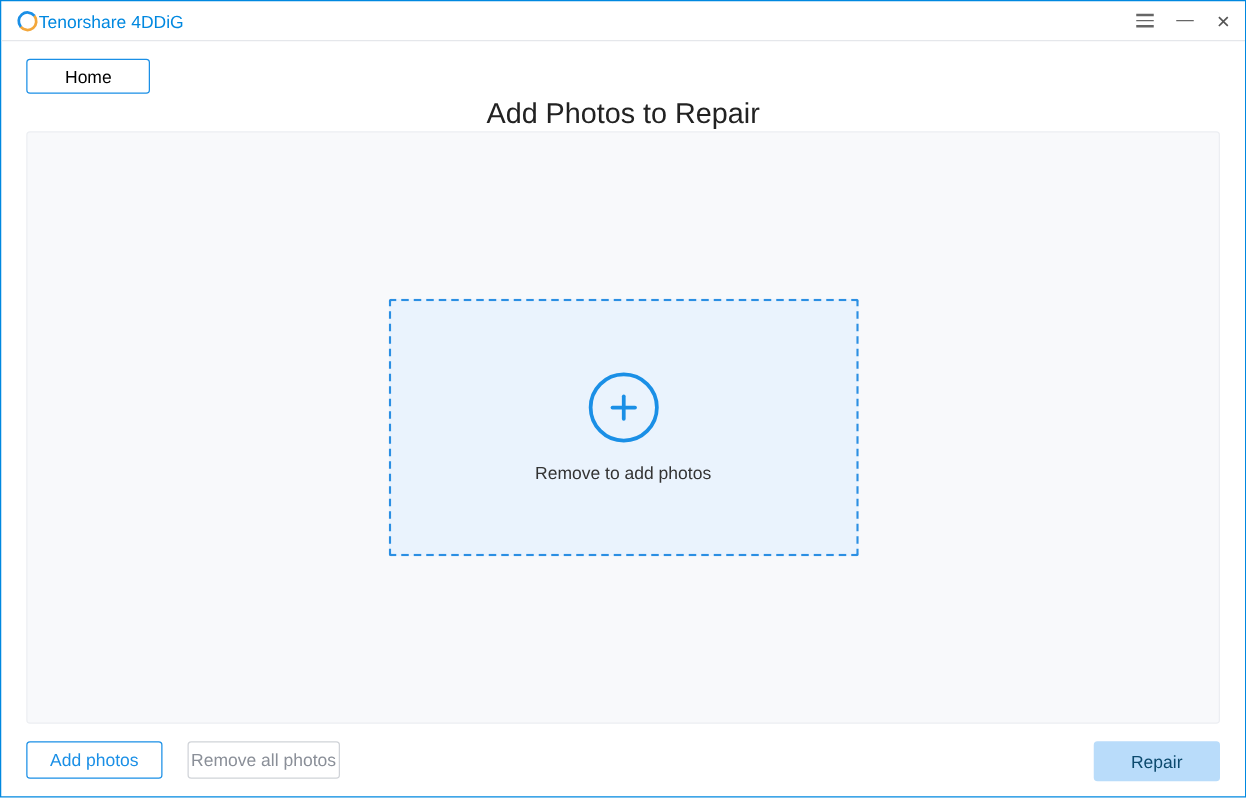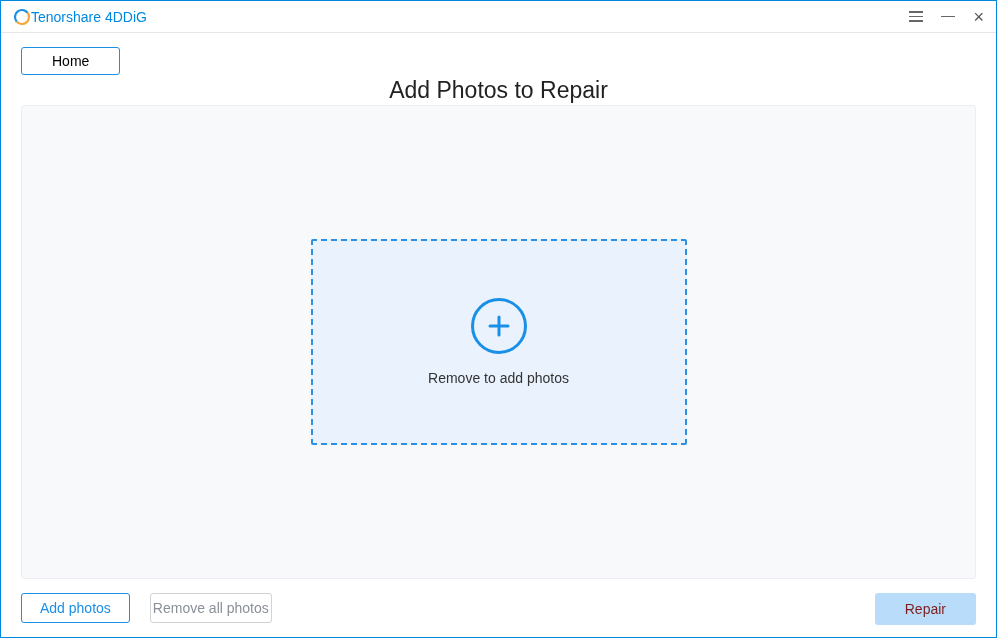--- a/index.html
+++ b/index.html
@@ -160,21 +160,21 @@
   color: #8a8f98;
   border-radius: 3px;
   padding: 6px 2px;
   font-size: 14px;
   cursor: pointer;
 }
 .spacer { flex: 1; }
 .repair-btn {
   background: #b9dcfa;
   border: none;
-  color: #7f1d1d;
+  color: #0c4a6e;
   border-radius: 3px;
   padding: 8px 30px;
   font-size: 14px;
   cursor: pointer;
 }
 </style>
 </head>
 <body>
 
 <div class="titlebar">

